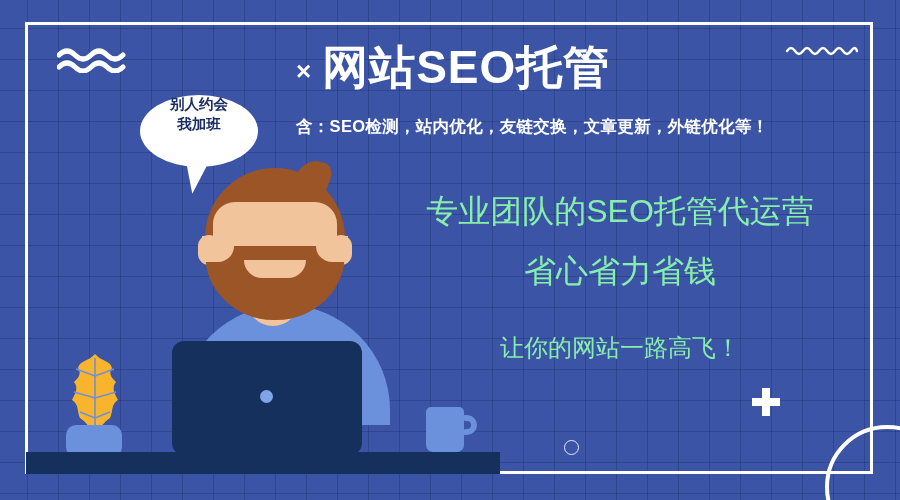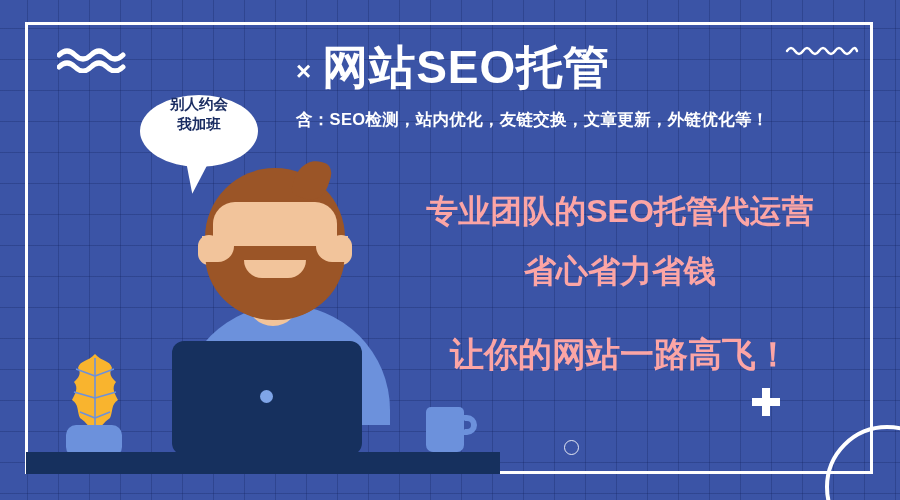--- a/index.html
+++ b/index.html
@@ -47,33 +47,33 @@
   
   #headwrap{
     position:absolute;left:296px;top:42px;width:600px;text-align:left;
   }
   #title{
     color:#ffffff;font-size:46px;font-weight:bold;letter-spacing:1px;
     line-height:1.1;white-space:nowrap;
   }
   #title .x{font-size:26px;vertical-align:12%;margin-right:10px;font-weight:bold;}
   #subtitle{
-    margin-top:16px;color:#ffffff;font-size:16.5px;font-weight:bold;
+    margin-top:23px;color:#ffffff;font-size:16.5px;font-weight:bold;
     letter-spacing:0.3px;white-space:nowrap;
   }
   
   #slogans{
     position:absolute;left:370px;top:190px;width:500px;text-align:center;
   }
   .slogan{
-    color:#fca5a5;font-weight:bold;white-space:nowrap;
+    color:#86efac;font-weight:normal;white-space:nowrap;
   }
   .s1{font-size:32px;}
   .s2{font-size:32px;margin-top:16px;}
-  .s3{font-size:34px;margin-top:38px;}
+  .s3{font-size:24px;margin-top:38px;}
   
   #bubble{
     position:absolute;left:140px;top:95px;width:118px;height:72px;
     background:#ffffff;border-radius:50%/50%;
   }
   #bubble .btxt{
     position:absolute;inset:0;display:flex;flex-direction:column;
     align-items:center;justify-content:flex-start;
     color:#1C2E63;font-size:14.5px;font-weight:bold;line-height:1.35;
   }

